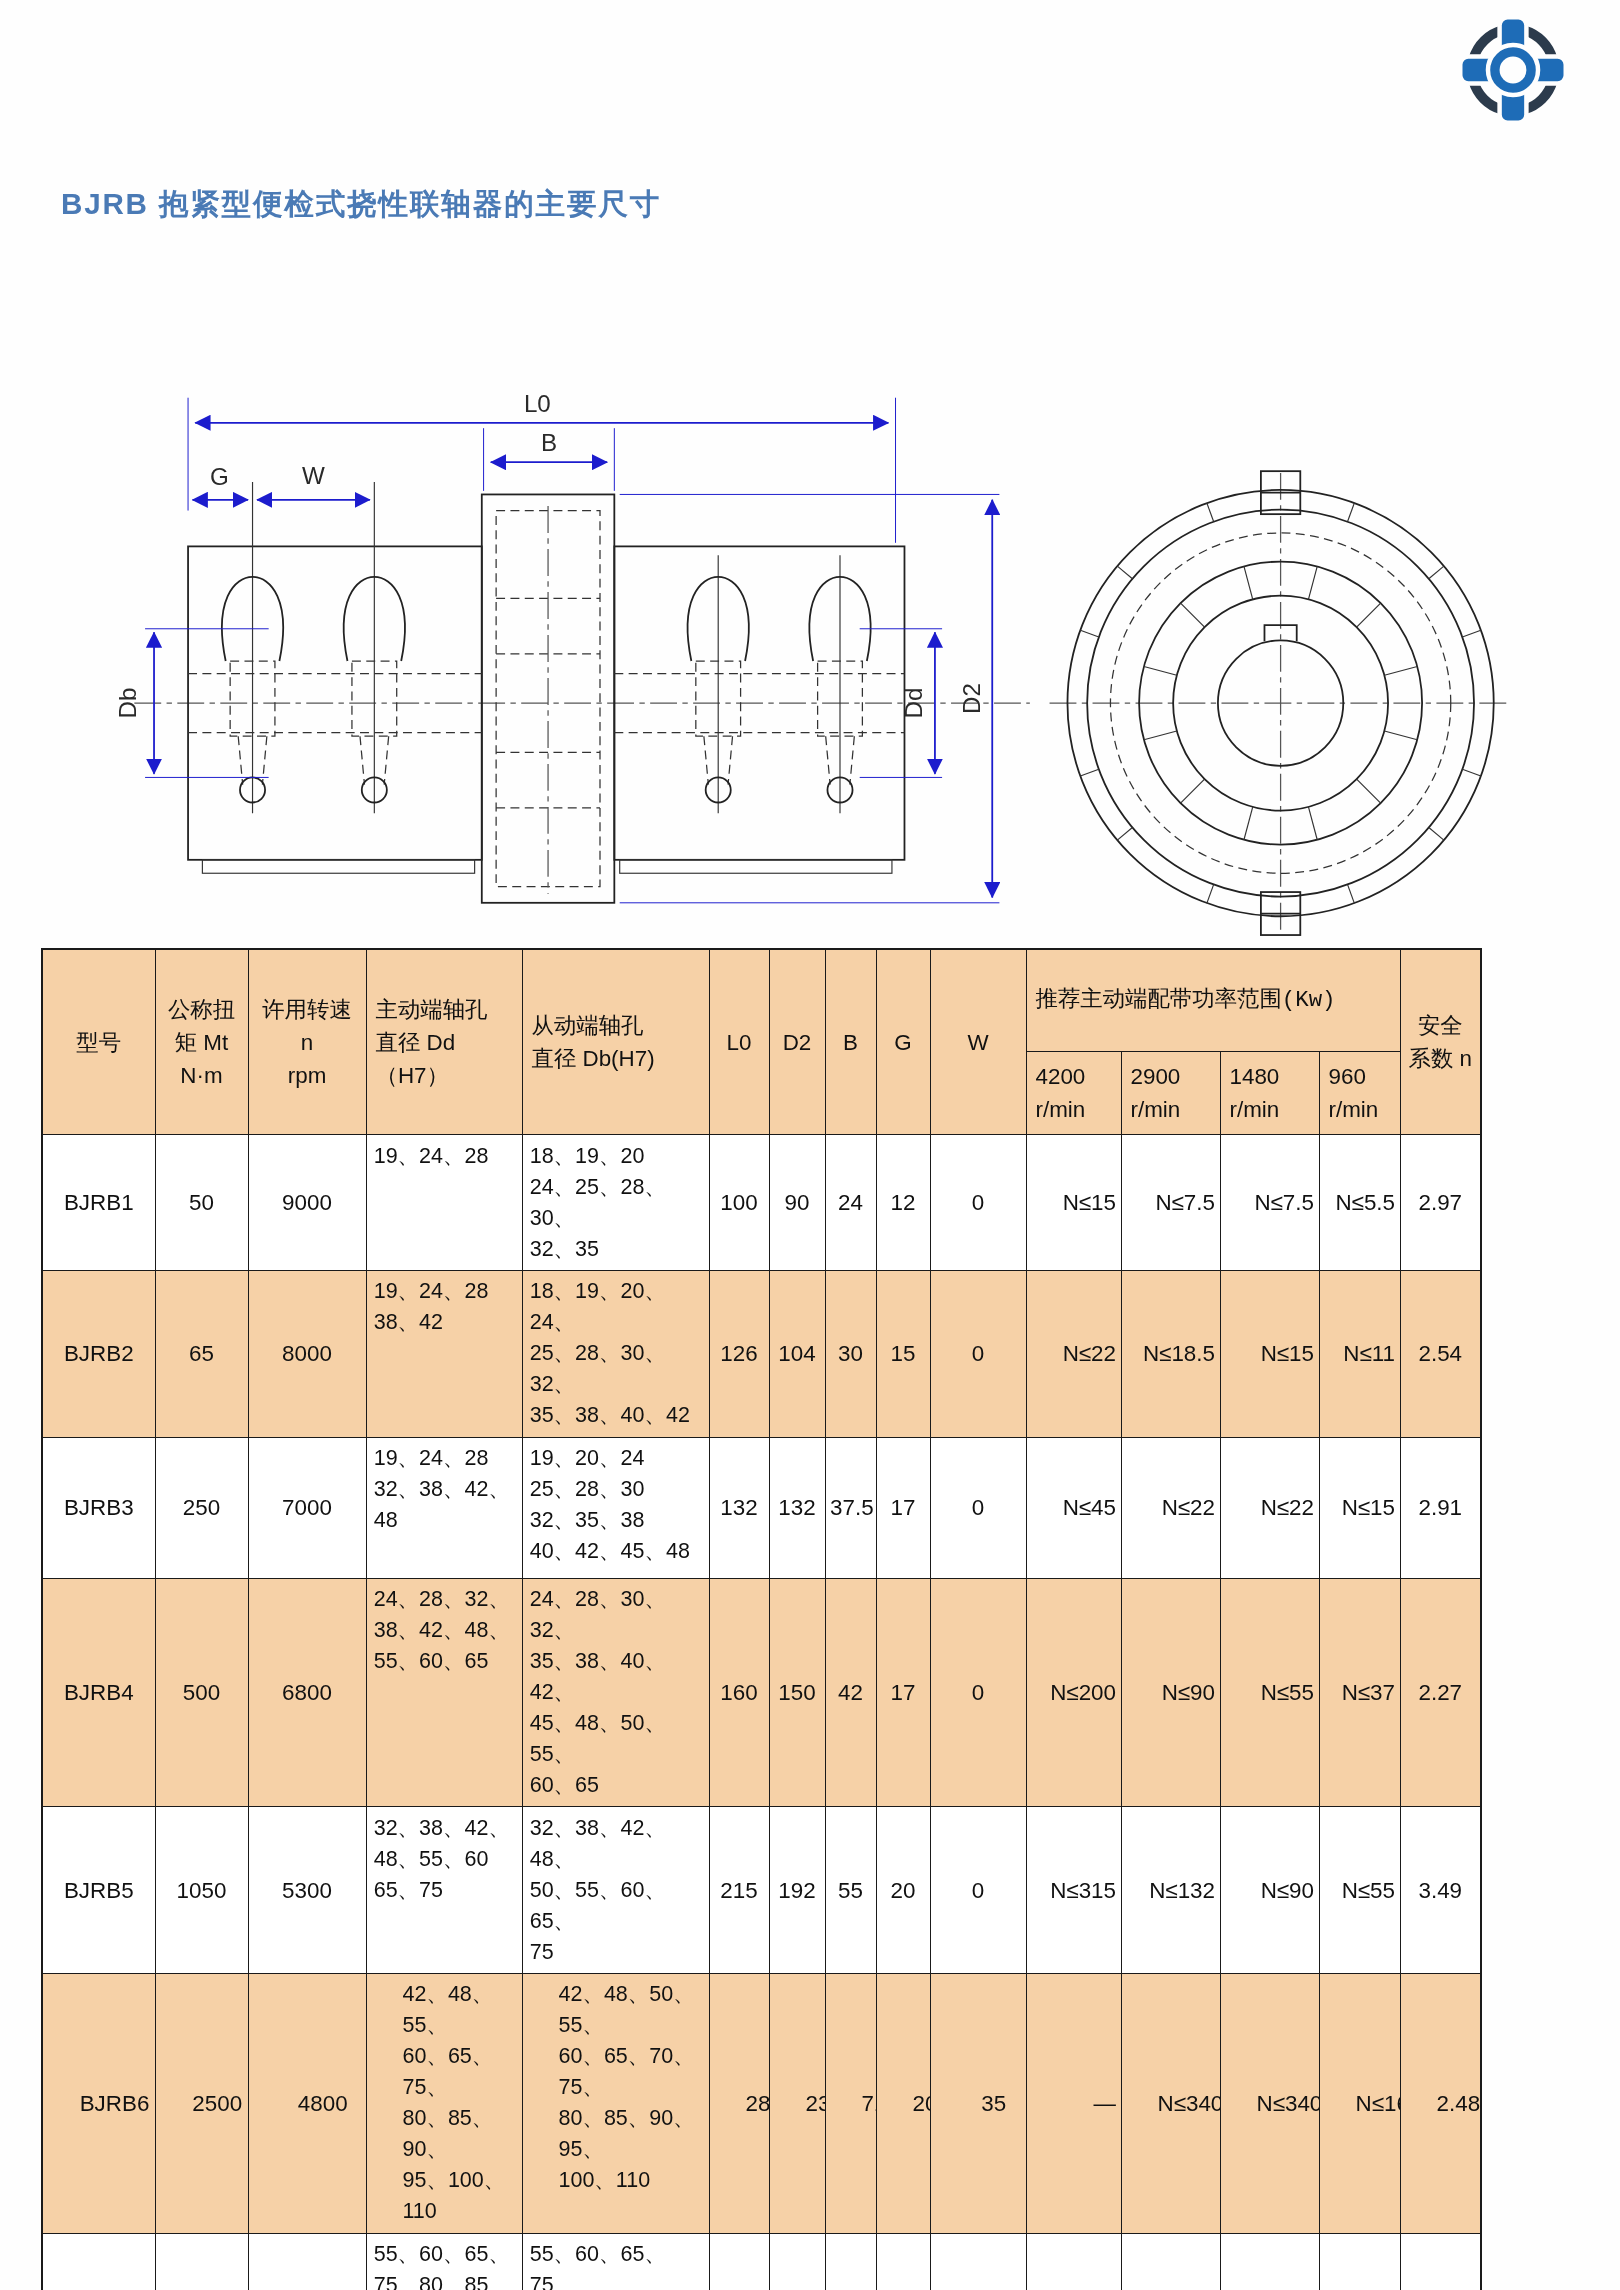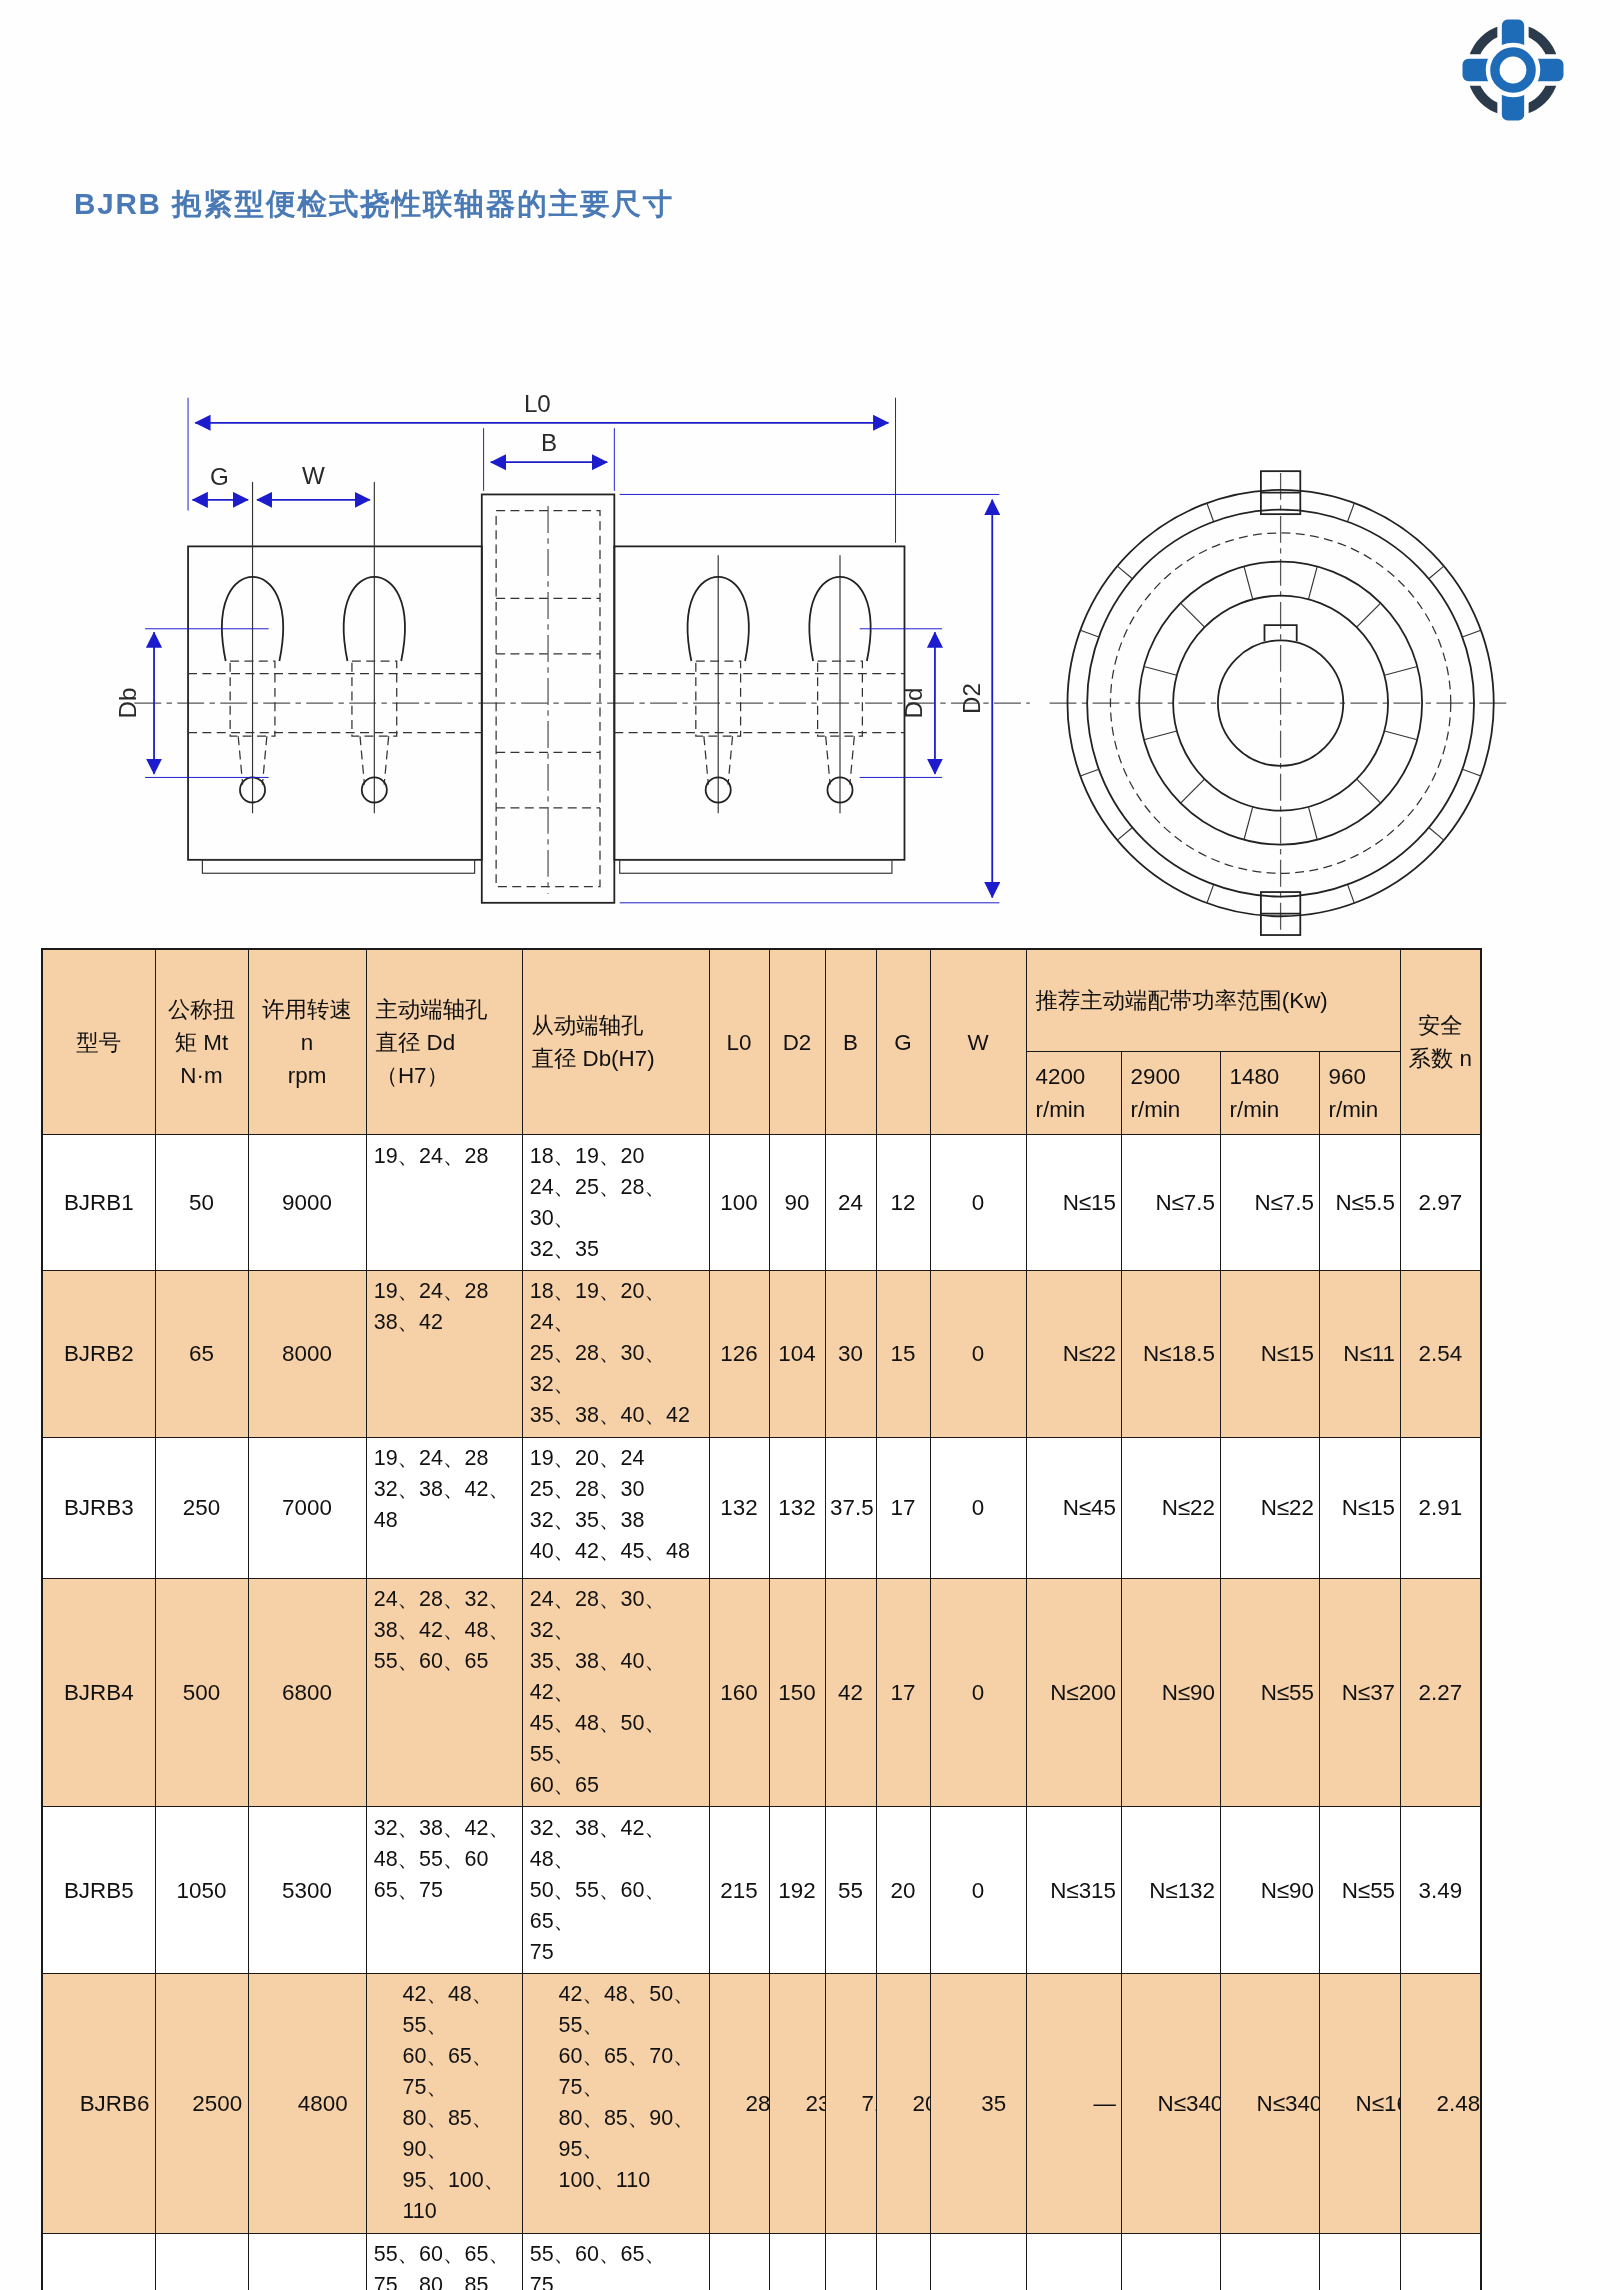--- a/index.html
+++ b/index.html
@@ -9,21 +9,21 @@
     --logo_blue:#1e6cb7;
     --logo_dark:#2c3b4c;
     --line:#1a1a1a;
   }
   html,body{margin:0;padding:0;}
   body{
     width:1620px;height:2291px;position:relative;background:#fefefe;
     font-family:"Liberation Sans",sans-serif;color:#111;
   }
   .page-title{
-    position:absolute;left:74px;top:184px;
+    position:absolute;left:61px;top:184px;
     font-size:29.6px;font-weight:bold;color:var(--title_blue);letter-spacing:1.8px;
   }
   .logo{position:absolute;left:1454px;top:10.7px;width:118px;height:118px;}
   .drawing{position:absolute;left:0;top:385px;width:1620px;height:578px;}
   .drawing .blk{stroke:#222;fill:none;stroke-width:2;}
   .drawing .thin{stroke:#333;fill:none;stroke-width:1.3;}
   .drawing .hid{stroke:#333;fill:none;stroke-width:1.4;stroke-dasharray:10 6;}
   .drawing .cl{stroke:#555;fill:none;stroke-width:1.4;stroke-dasharray:30 6 6 6;}
   .drawing .dim{stroke:var(--dim_blue);fill:none;stroke-width:2;}
   .drawing .ext{stroke:var(--dim_blue);fill:none;stroke-width:1.1;}
@@ -32,21 +32,21 @@
     position:absolute;left:41px;top:948px;width:1439px;
     border-collapse:collapse;table-layout:fixed;
     border:2.7px solid var(--line);
   }
   .spec th,.spec td{border:1.8px solid var(--line);white-space:pre-line;overflow:hidden;}
   .spec th{
     background:var(--row_shade);font-weight:normal;font-size:22.4px;
     text-align:center;vertical-align:middle;line-height:33px;padding:1.8px 3.6px;
   }
   .spec th.h-left{text-align:left;padding-left:9px;}
-  .spec thead tr.hrow1 th.group{height:97px;}
+  .spec thead tr.hrow1 th.group{height:97px;font-family:Liberation Mono, monospace;}
   .spec thead tr.hrow2 th{height:79px;}
   .spec td{
     font-size:22.4px;text-align:center;vertical-align:middle;
     line-height:31px;padding:3.6px 4.5px;background:#fff;
   }
   .spec td.cell-dd,.spec td.cell-db{
     text-align:left;vertical-align:top;font-size:21.5px;padding:5.4px 1.8px 5.4px 7.2px;margin-left:48px;
   }
   .spec td.cell-power{text-align:right;padding-left:6.3px;}
   .spec tbody tr.shaded td{background:var(--row_shade);}

